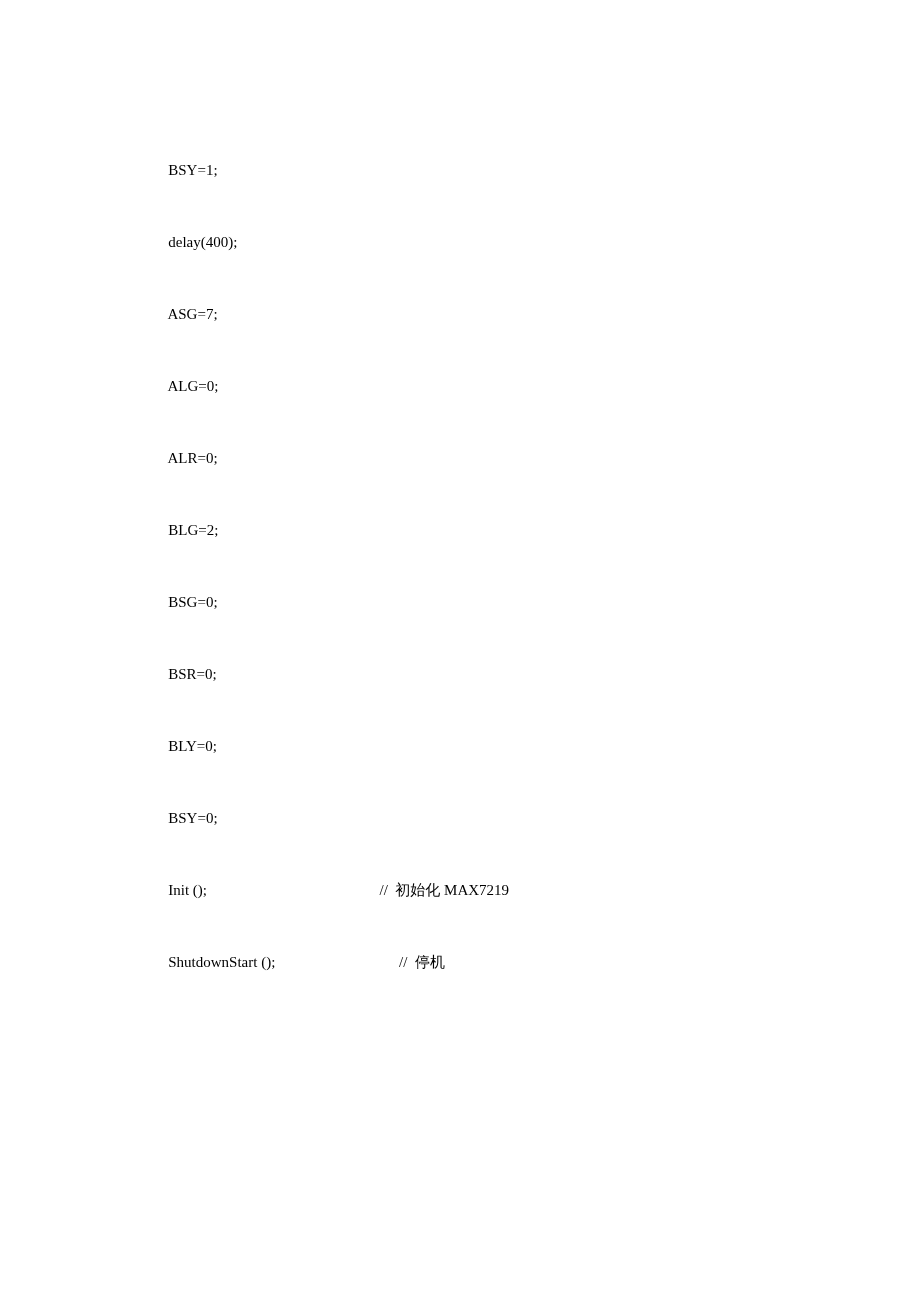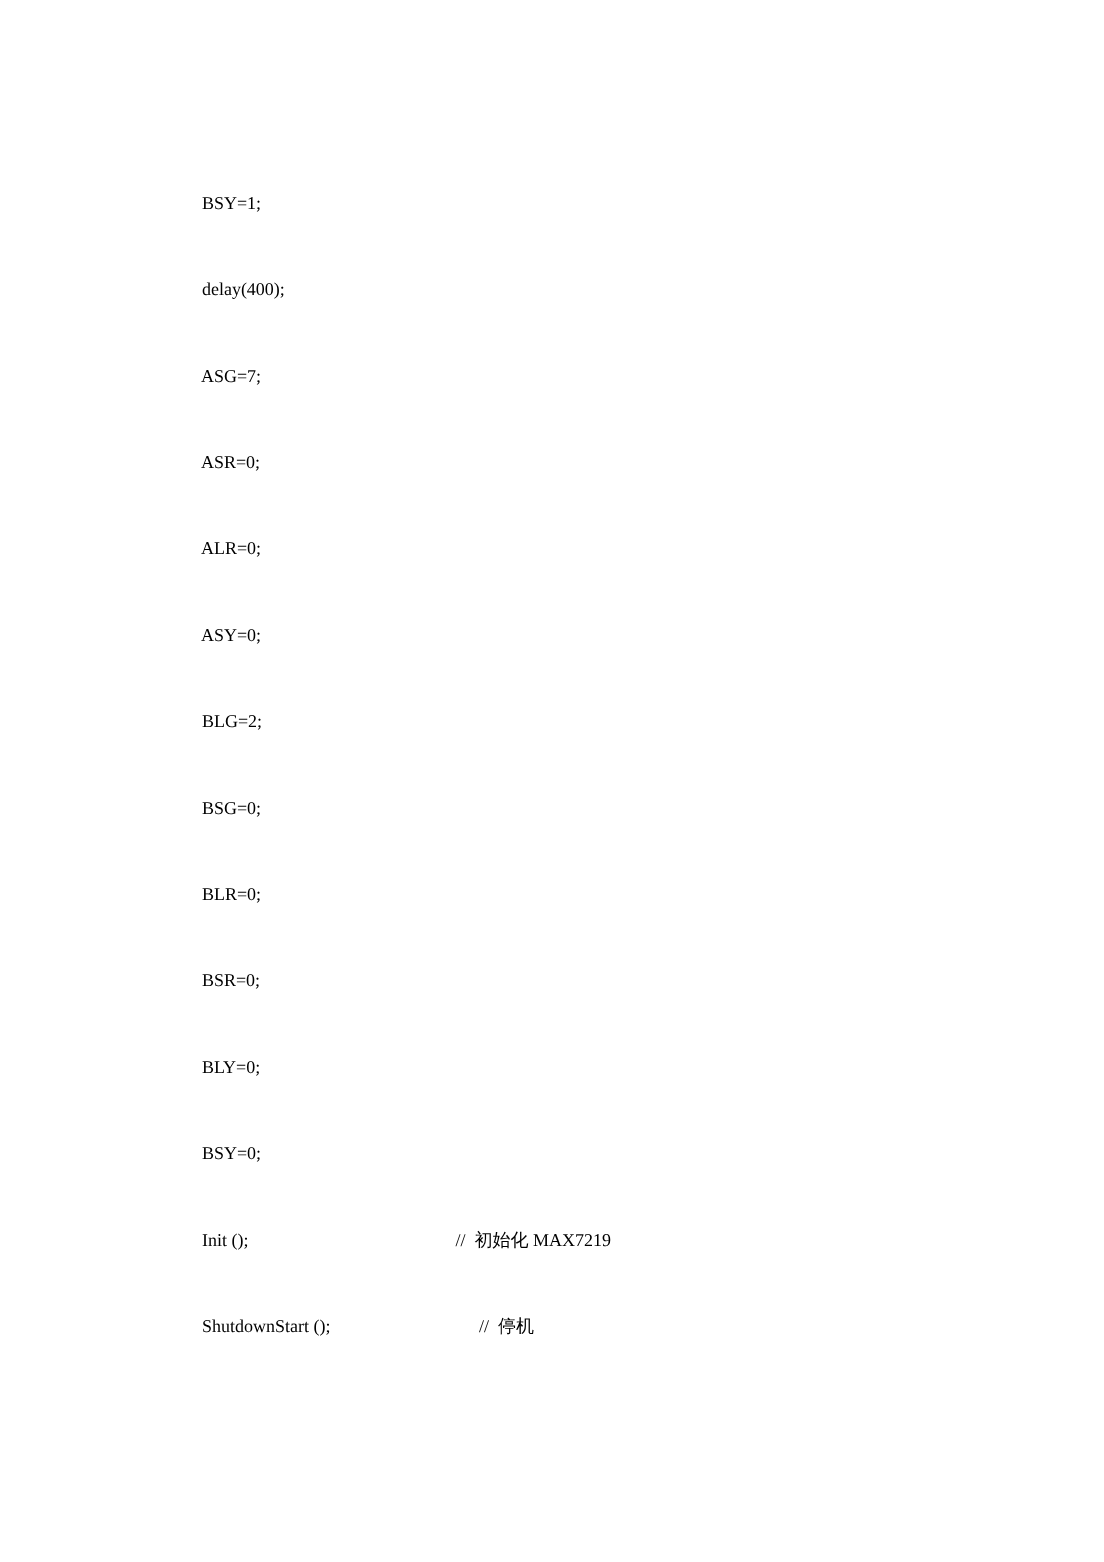--- a/index.html
+++ b/index.html
@@ -27,26 +27,24 @@
     min-height: 24px;
   }
 </style>
 </head>
 <body>
 
 <div class="page">
   <span class="line">       BSY=1;</span>
   <span class="line">       delay(400);</span>
   <span class="line">       ASG=7;</span>
-  <span class="line">       ASR=0;</span>
+  <span class="line">       ALG=0;</span>
   <span class="line">       ALR=0;</span>
-  <span class="line">       ASY=0;</span>
   <span class="line">       BLG=2;</span>
   <span class="line">       BSG=0;</span>
-  <span class="line">       BLR=0;</span>
   <span class="line">       BSR=0;</span>
   <span class="line">       BLY=0;</span>
   <span class="line">       BSY=0;</span>
   <span class="line">       Init ();                                              //  初始化 MAX7219</span>
   <span class="line">       ShutdownStart ();                                 //  停机</span>
   
   
   
   
   

